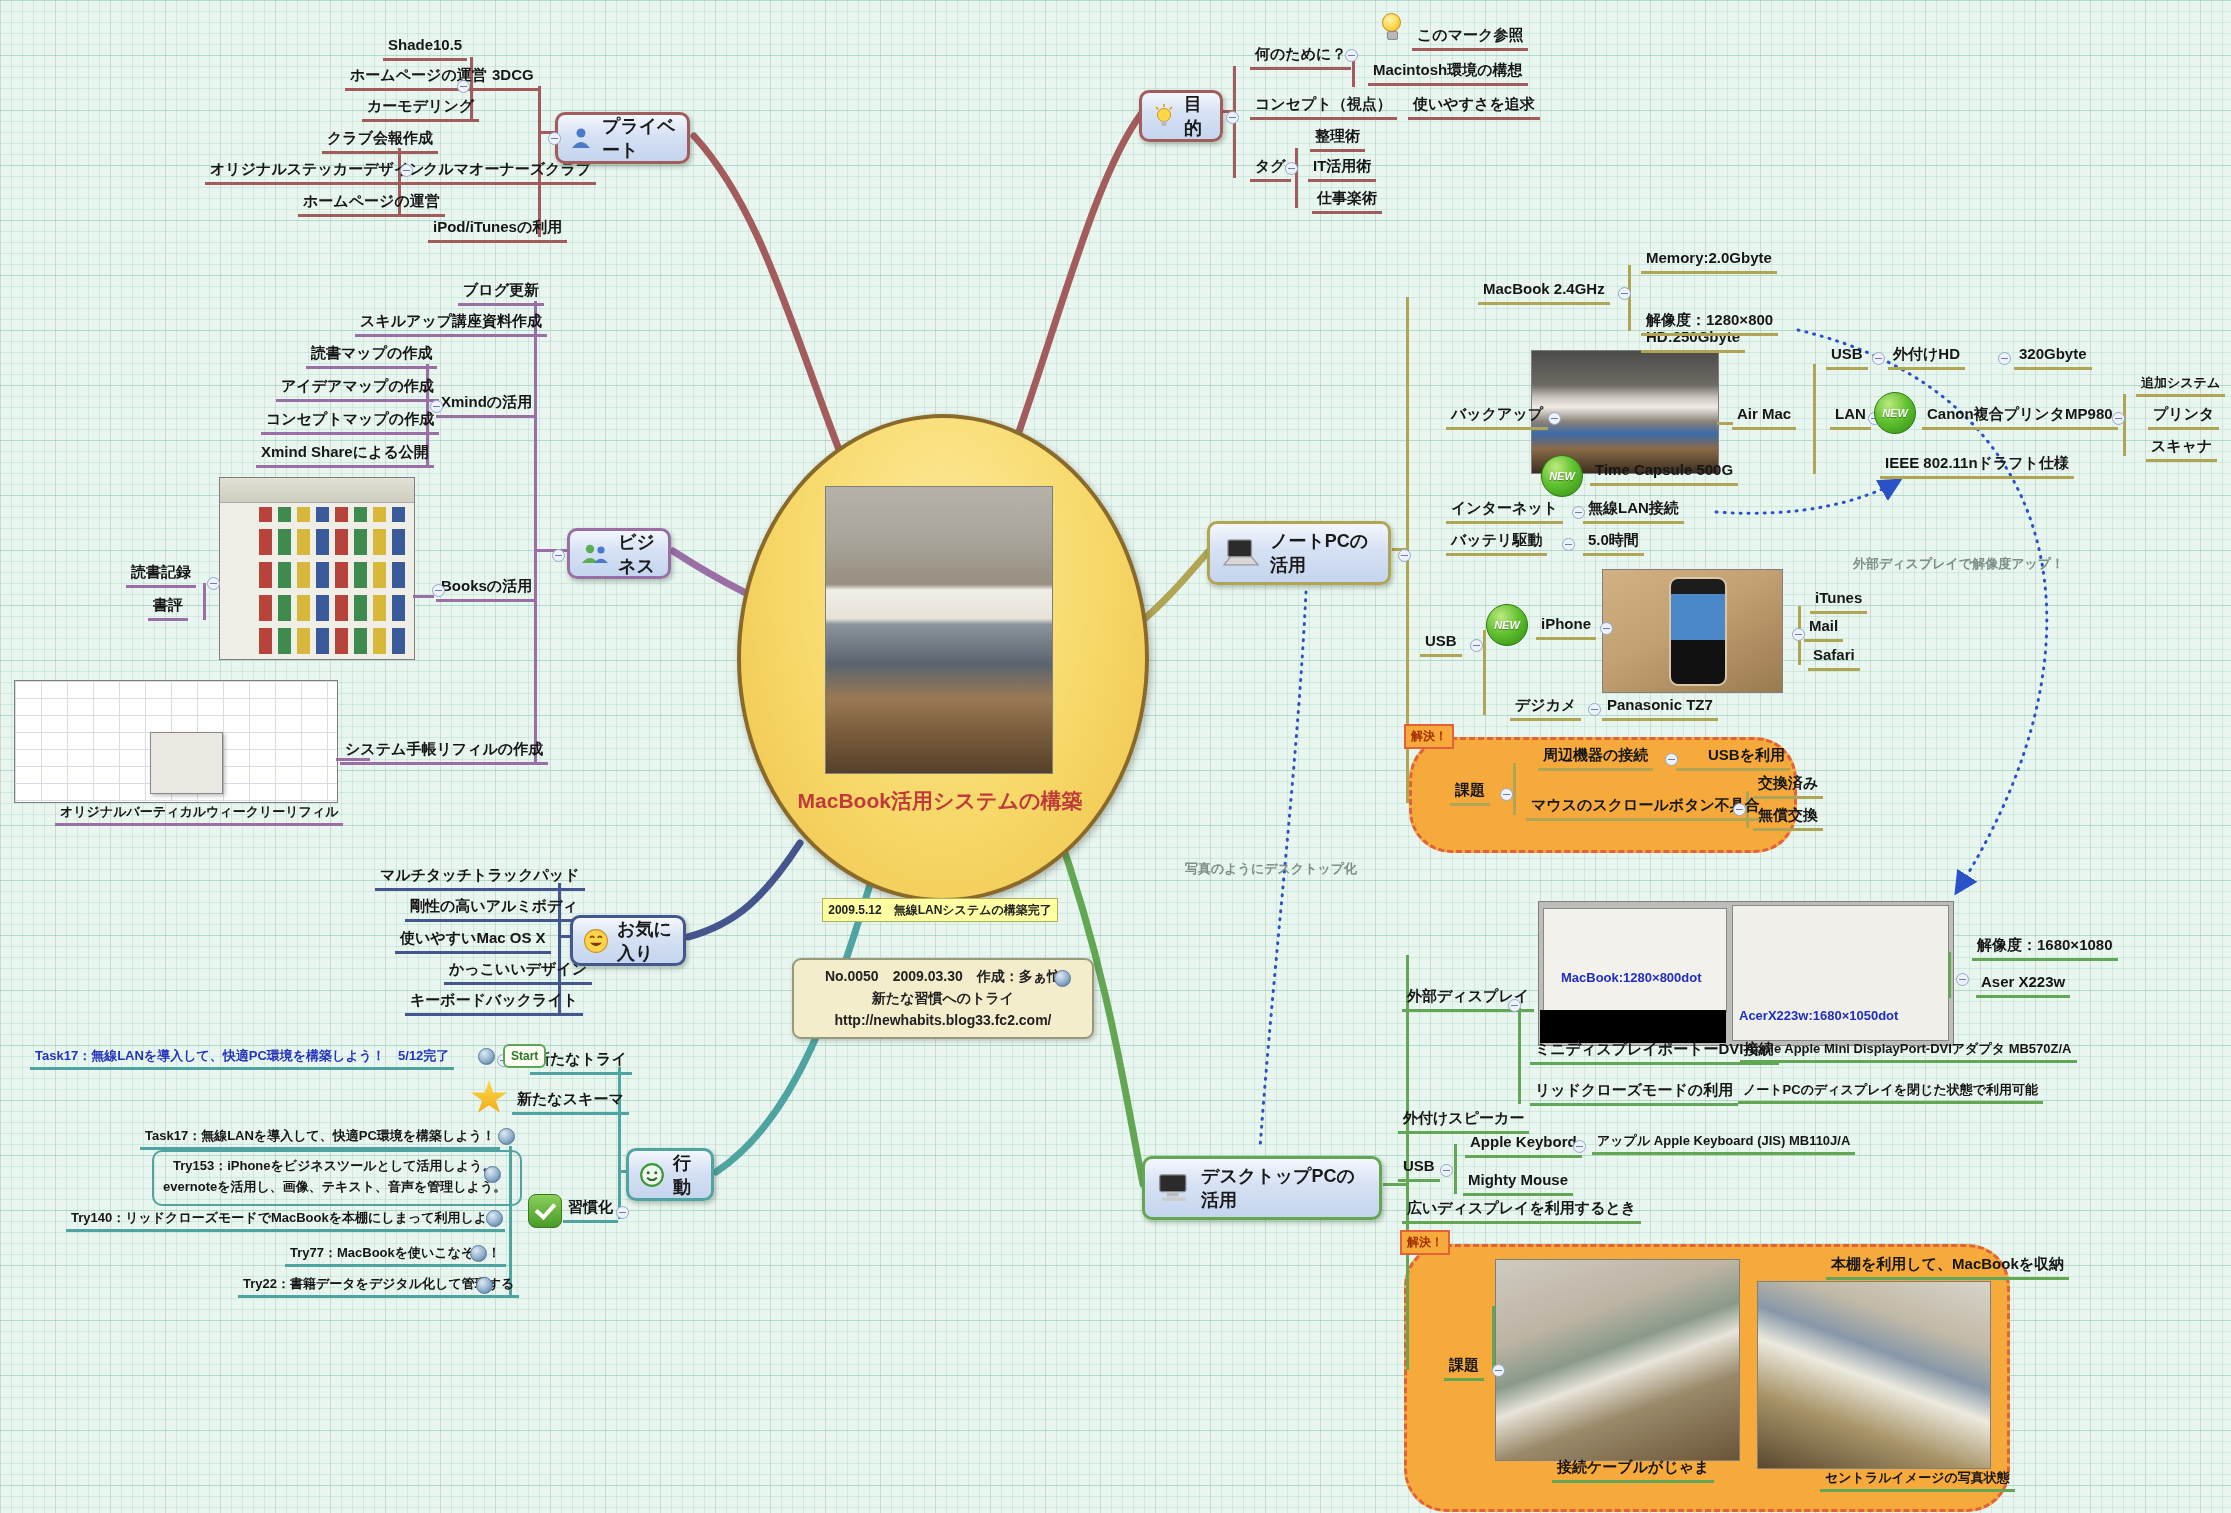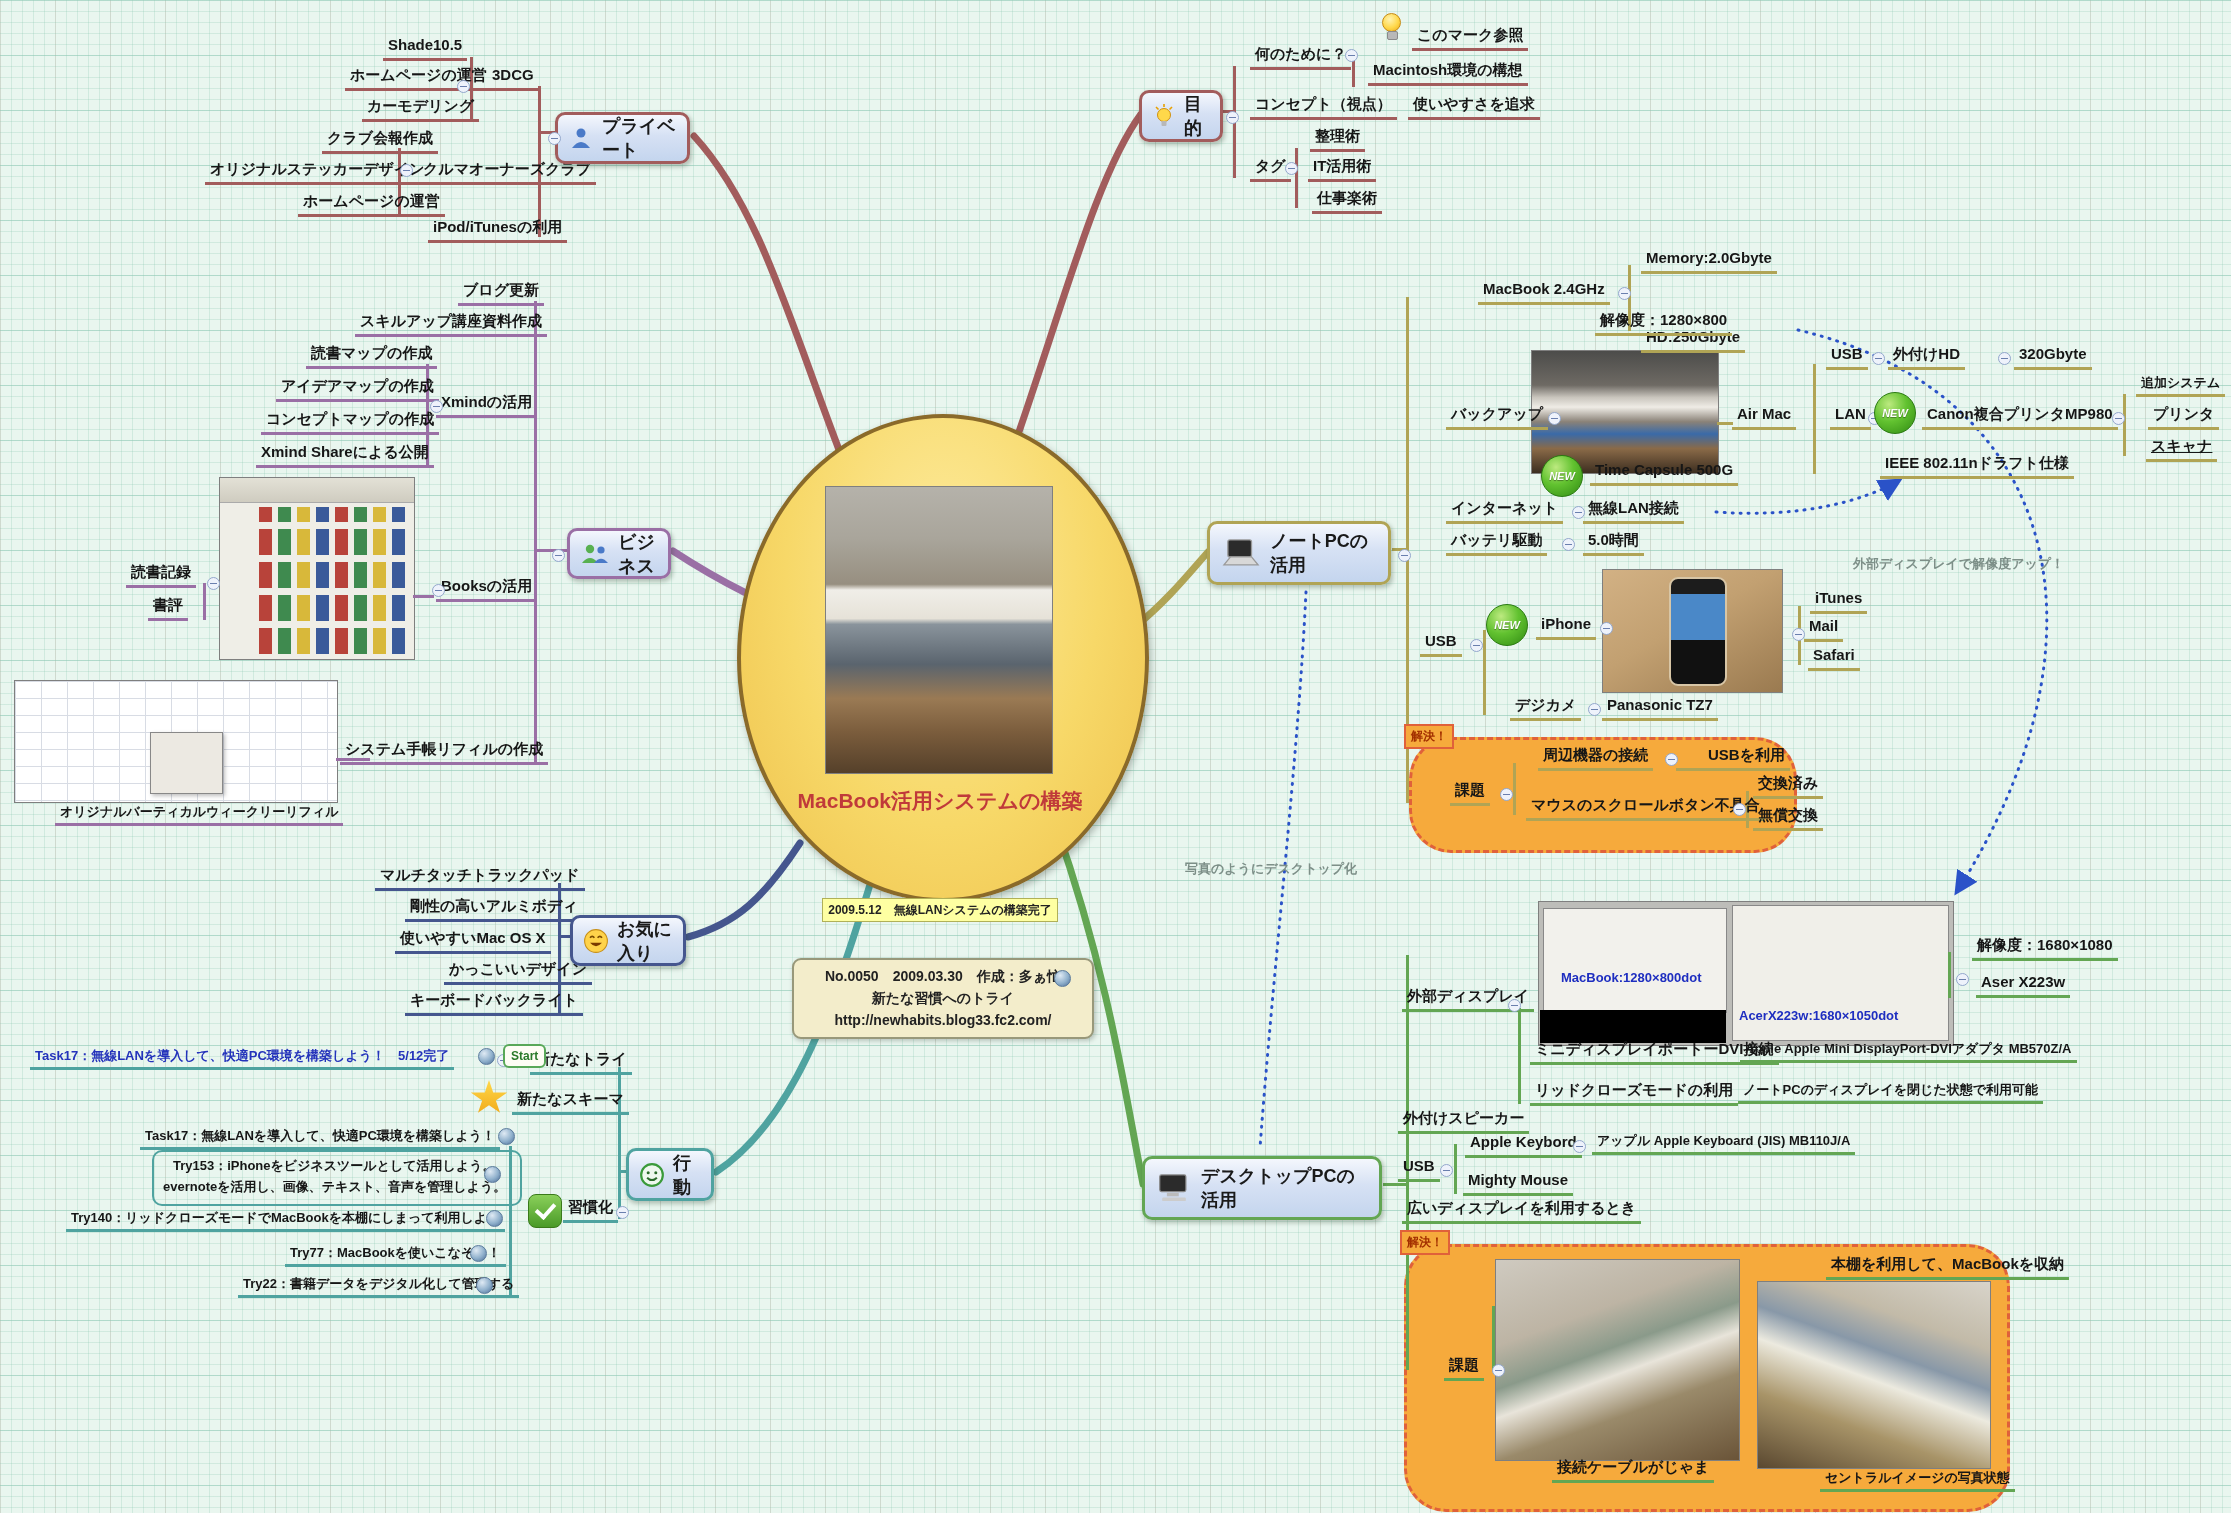--- a/index.html
+++ b/index.html
@@ -144,32 +144,32 @@
     <div class="t ct s13" style="left: 140px; top: 1128px;">Task17：無線LANを導入して、快適PC環境を構築しよう！</div>
     <div class="t ct s13 noline" style="left: 168px; top: 1158px;">Try153：iPhoneをビジネスツールとして活用しよう。</div>
     <div class="t ct s13 noline" style="left: 158px; top: 1179px;">evernoteを活用し、画像、テキスト、音声を管理しよう。</div>
     <div class="t ct s13" style="left: 66px; top: 1210px;">Try140：リッドクローズモードでMacBookを本棚にしまって利用しよう</div>
     <div class="t ct" style="left: 563px; top: 1198px;">習慣化</div>
     <div class="t ct s13" style="left: 285px; top: 1245px;">Try77：MacBookを使いこなそう！</div>
     <div class="t ct s13" style="left: 238px; top: 1276px;">Try22：書籍データをデジタル化して管理する</div>
     <div class="t co" style="left: 1478px; top: 280px;">MacBook 2.4GHz</div>
     <div class="t co" style="left: 1641px; top: 249px;">Memory:2.0Gbyte</div>
     <div class="t co" style="left: 1641px; top: 280px; margin-top: 48px;">HD:250Gbyte</div>
-    <div class="t co" style="left: 1595px; top: 311px;">解像度：1280×800</div>
+    <div class="t co" style="left: 1641px; top: 311px;">解像度：1280×800</div>
     <div class="t co" style="left: 1446px; top: 405px;">バックアップ</div>
     <div class="t co" style="left: 1590px; top: 461px;">Time Capsule 500G</div>
     <div class="t co" style="left: 1732px; top: 405px;">Air Mac</div>
     <div class="t co" style="left: 1826px; top: 345px;">USB</div>
     <div class="t co" style="left: 1888px; top: 345px;">外付けHD</div>
     <div class="t co" style="left: 2014px; top: 345px;">320Gbyte</div>
     <div class="t co" style="left: 1830px; top: 405px;">LAN</div>
     <div class="t co" style="left: 1922px; top: 405px;">Canon複合プリンタMP980</div>
     <div class="t co s13" style="left: 2136px; top: 375px;">追加システム</div>
     <div class="t co" style="left: 2148px; top: 405px;">プリンタ</div>
-    <div class="t co" style="left: 2146px; top: 437px; text-decoration: underline;">スキャナ</div>
+    <div class="t co" style="left: 2146px; top: 437px;">スキャナ</div>
     <div class="t co" style="left: 1880px; top: 454px;">IEEE 802.11nドラフト仕様</div>
     <div class="t co" style="left: 1446px; top: 499px;">インターネット</div>
     <div class="t co" style="left: 1583px; top: 499px;">無線LAN接続</div>
     <div class="t co" style="left: 1446px; top: 531px;">バッテリ駆動</div>
     <div class="t co" style="left: 1583px; top: 531px;">5.0時間</div>
     <div class="t co" style="left: 1420px; top: 632px;">USB</div>
     <div class="t co" style="left: 1536px; top: 615px;">iPhone</div>
     <div class="t co" style="left: 1810px; top: 589px;">iTunes</div>
     <div class="t co" style="left: 1804px; top: 617px;">Mail</div>
     <div class="t co" style="left: 1808px; top: 646px;">Safari</div>

